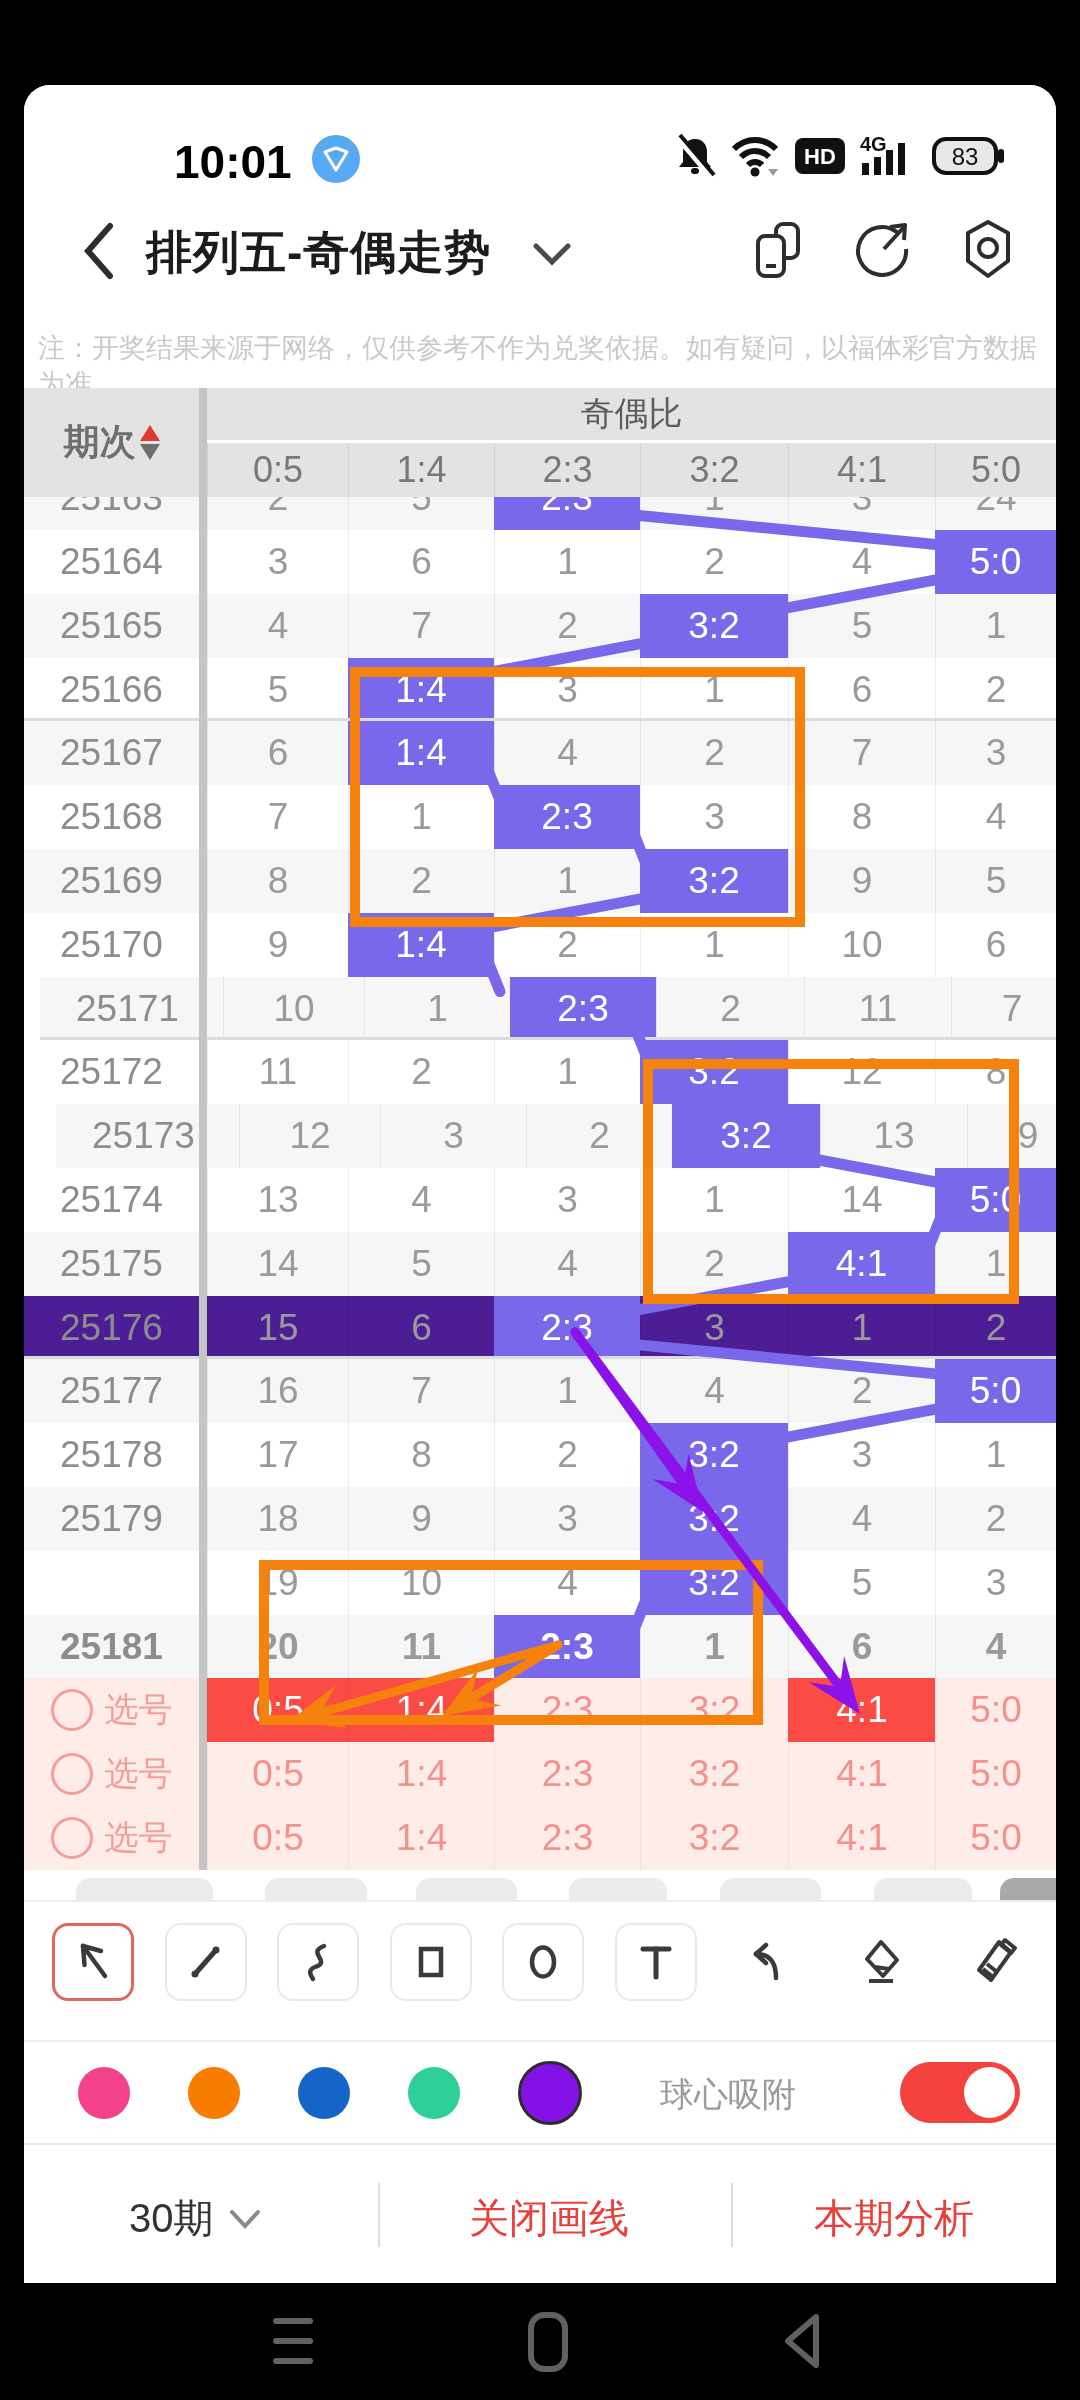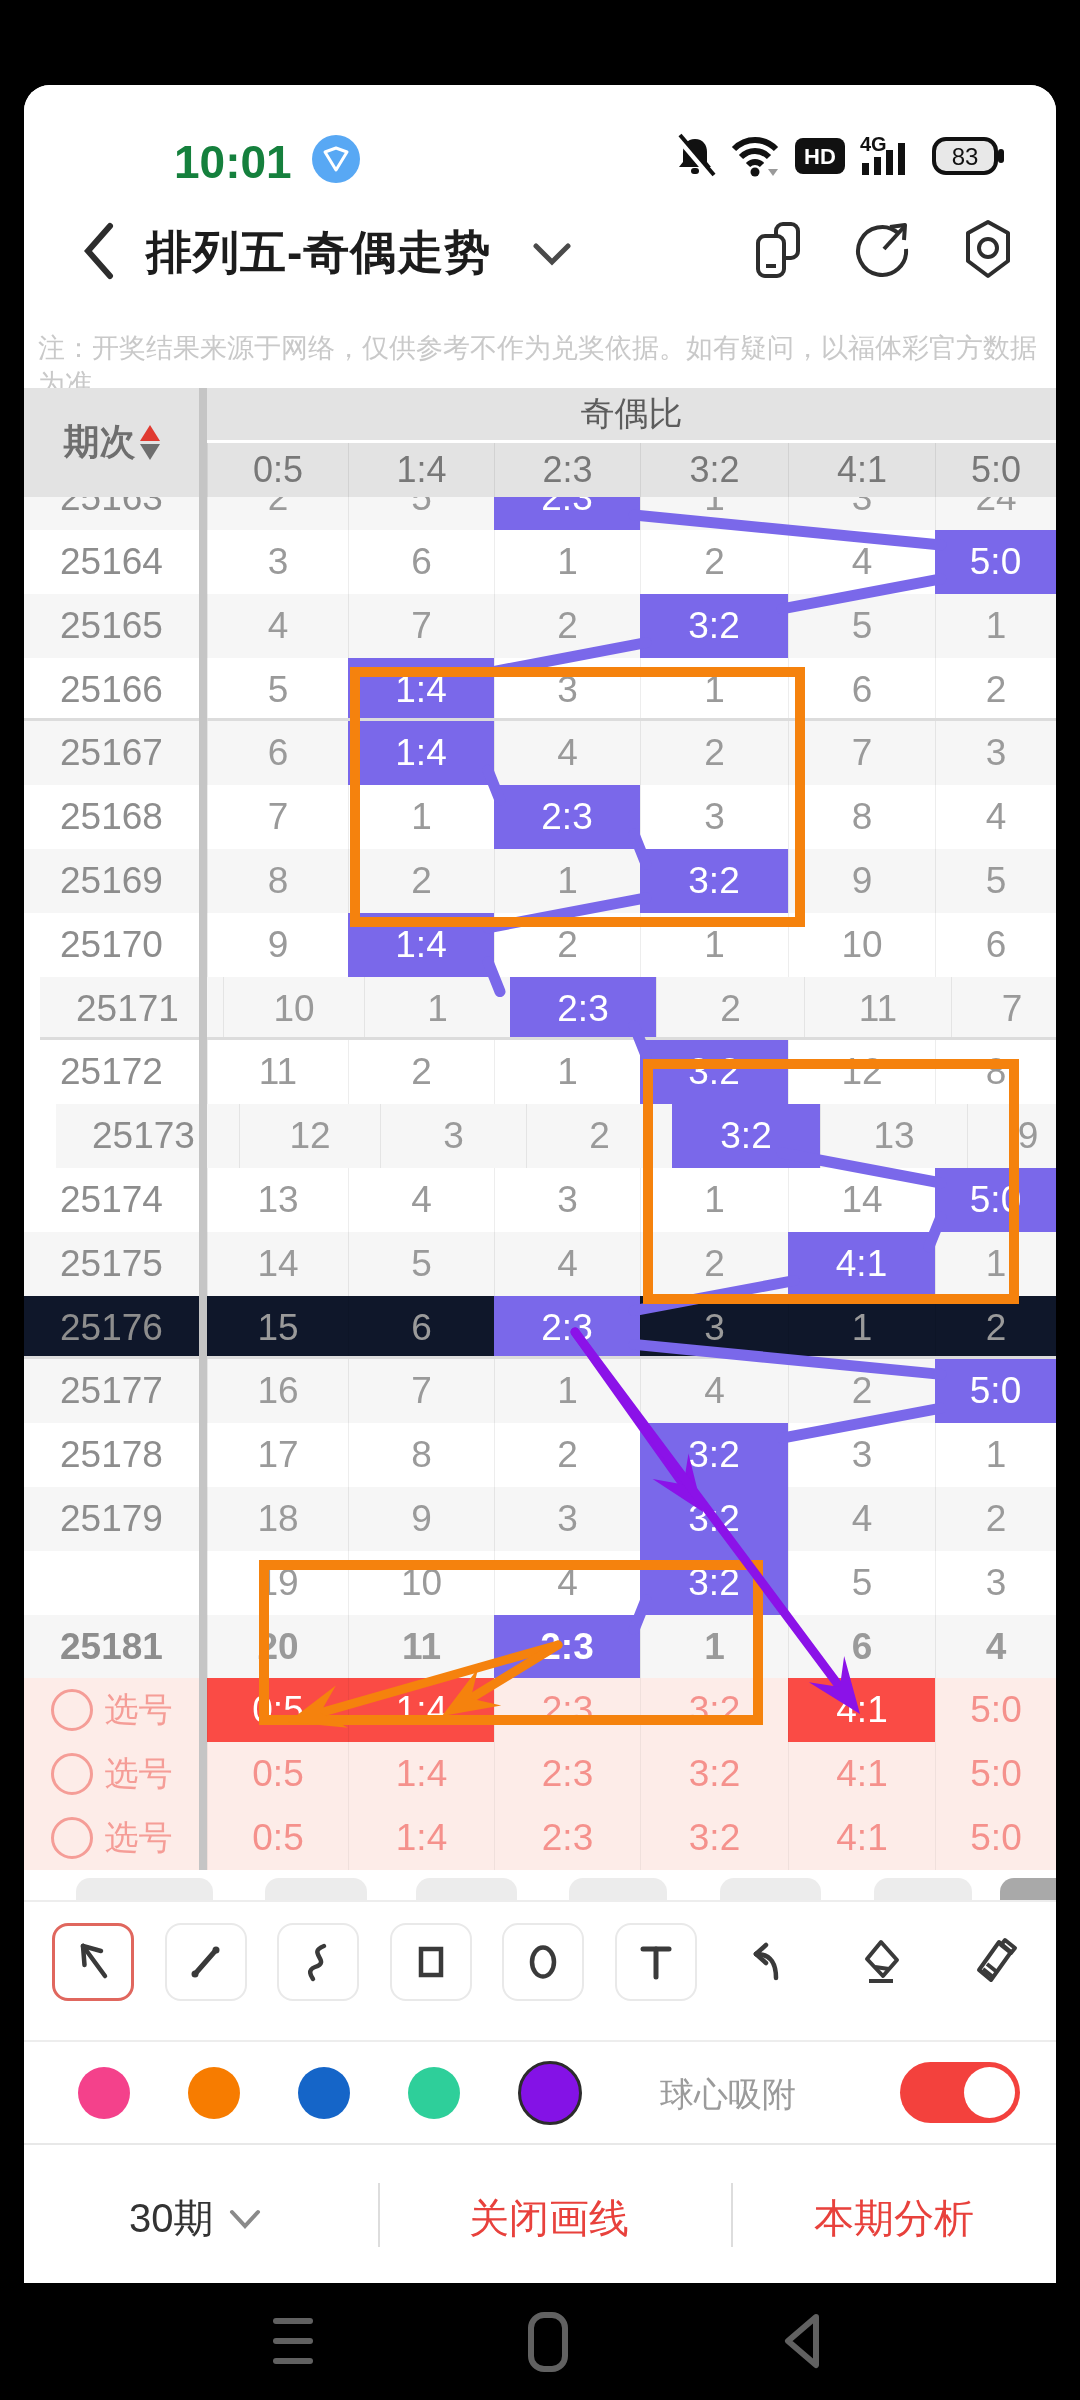--- a/index.html
+++ b/index.html
@@ -3,21 +3,21 @@
 <meta charset="utf-8">
 <style>
   html,body{margin:0;padding:0;background:#000;}
   *{box-sizing:border-box;}
   .phone{position:relative;width:1080px;height:2400px;background:#000;overflow:hidden;
          font-family:"Liberation Sans","DejaVu Sans",sans-serif;}
   .screen{position:absolute;left:24px;top:85px;width:1032px;height:2198px;background:#fff;
           border-radius:26px 26px 0 0;}
   
   .statusbar{position:absolute;left:24px;top:85px;width:1032px;height:115px;background:#fff;border-radius:26px 26px 0 0;}
-  .time{position:absolute;left:150px;top:50px;font-size:46px;font-weight:bold;color:#15803d;}
+  .time{position:absolute;left:150px;top:50px;font-size:46px;font-weight:bold;color:#000000;}
   .vpn-badge{position:absolute;left:288px;top:50px;width:48px;height:48px;border-radius:50%;background:#58a8f4;
              display:flex;align-items:center;justify-content:center;}
   .sicons{position:absolute;right:50px;top:48px;display:flex;align-items:center;gap:14px;}
   
   .appbar{position:absolute;left:24px;top:200px;width:1032px;height:105px;background:#fff;}
   .back-ic{position:absolute;left:58px;top:22px;}
   .title{position:absolute;left:122px;top:22px;font-size:46px;font-weight:bold;color:#1c1c1c;letter-spacing:1px;}
   .title-caret{position:absolute;left:506px;top:40px;}
   .abar-right{position:absolute;right:40px;top:18px;display:flex;gap:48px;align-items:center;}
   
@@ -331,21 +331,21 @@
         <div style="position: absolute; left: 0px; width: 100%; height: 64px; top: 0px;">
           <div class="pcell">25175</div>
           <div class="vcell" style="left: 183px; width: 141px;">14</div>
           <div class="vcell" style="left: 324px; width: 146px;">5</div>
           <div class="vcell" style="left: 470px; width: 146px;">4</div>
           <div class="vcell" style="left: 616px; width: 148px;">2</div>
           <div class="vcell hl" style="left: 764px; width: 147px;">4:1</div>
           <div class="vcell" style="left: 911px; width: 121px;">1</div>
         </div>
       </div>
-      <div class="trow" style="top: 798.6px; height: 63.8px; background: #0f172a;">
+      <div class="trow" style="top: 798.6px; height: 63.8px; background: #4c1d95;">
         <div style="position: absolute; left: 0px; width: 100%; height: 64px; top: 0px;">
           <div class="pcell">25176</div>
           <div class="vcell" style="left: 183px; width: 141px;">15</div>
           <div class="vcell" style="left: 324px; width: 146px;">6</div>
           <div class="vcell hl" style="left: 470px; width: 146px;">2:3</div>
           <div class="vcell" style="left: 616px; width: 148px;">3</div>
           <div class="vcell" style="left: 764px; width: 147px;">1</div>
           <div class="vcell" style="left: 911px; width: 121px;">2</div>
         </div>
         <div class="group-sep" style="position: absolute; left: 0px; width: 100%; bottom: 0px; height: 3px; background: rgb(220, 220, 220);"></div>

